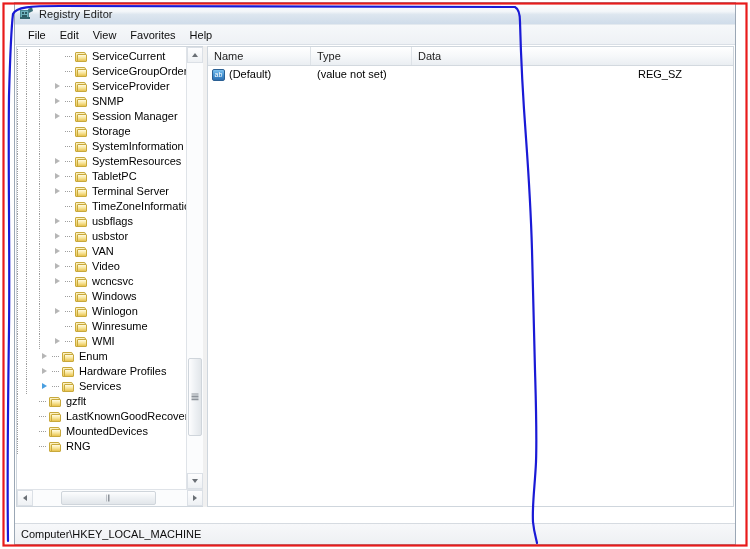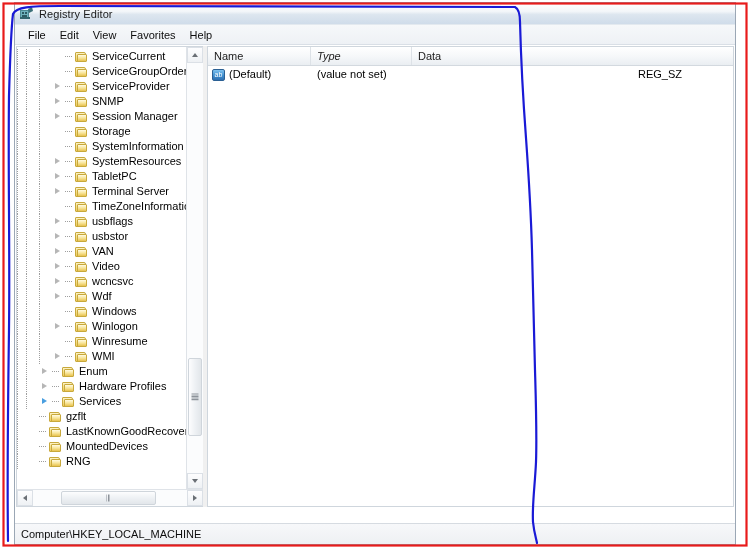--- a/index.html
+++ b/index.html
@@ -339,21 +339,21 @@
     color: #1b1b1b;
     line-height: 18px;
     padding-left: 6px;
     box-sizing: border-box;
     border-right: 1px solid #dde2e7;
     white-space: nowrap;
     overflow: hidden;
     cursor: default;
   }
   .col.c-name { width: 103px; flex: none; }
-  .col.c-type { width: 101px; flex: none; font-style: italic; }
+  .col.c-type { width: 101px; flex: none; }
   .col.c-data { flex: 1 1 auto; border-right: none; }
 
   .list-body {
     flex: 1 1 auto;
     background: #ffffff;
     position: relative;
     overflow: hidden;
   }
   .list-row {
     height: 17px;
@@ -682,35 +682,20 @@
                 <div class="indent" style="width: 12px;"></div>
                 <div class="guide dotted"></div>
                 <div class="indent" style="width: 12px;"></div>
                 <div class="expander has"></div>
                 <div class="tick"></div>
                 <div class="folder">
                   <div class="f-back"></div>
                   <div class="f-front"></div>
                 </div>
                 <span class="tree-label">wcncsvc</span>
-              </div>
-              <div class="tree-row">
-                <div class="guide dotted"></div>
-                <div class="indent" style="width: 8px;"></div>
-                <div class="guide dotted"></div>
-                <div class="indent" style="width: 12px;"></div>
-                <div class="guide dotted"></div>
-                <div class="indent" style="width: 12px;"></div>
-                <div class="expander has"></div>
-                <div class="tick"></div>
-                <div class="folder">
-                  <div class="f-back"></div>
-                  <div class="f-front"></div>
-                </div>
-                <span class="tree-label">Wdf</span>
               </div>
               <div class="tree-row">
                 <div class="guide dotted"></div>
                 <div class="indent" style="width: 8px;"></div>
                 <div class="guide dotted"></div>
                 <div class="indent" style="width: 12px;"></div>
                 <div class="guide dotted"></div>
                 <div class="indent" style="width: 12px;"></div>
                 <div class="expander"></div>
                 <div class="tick"></div>

